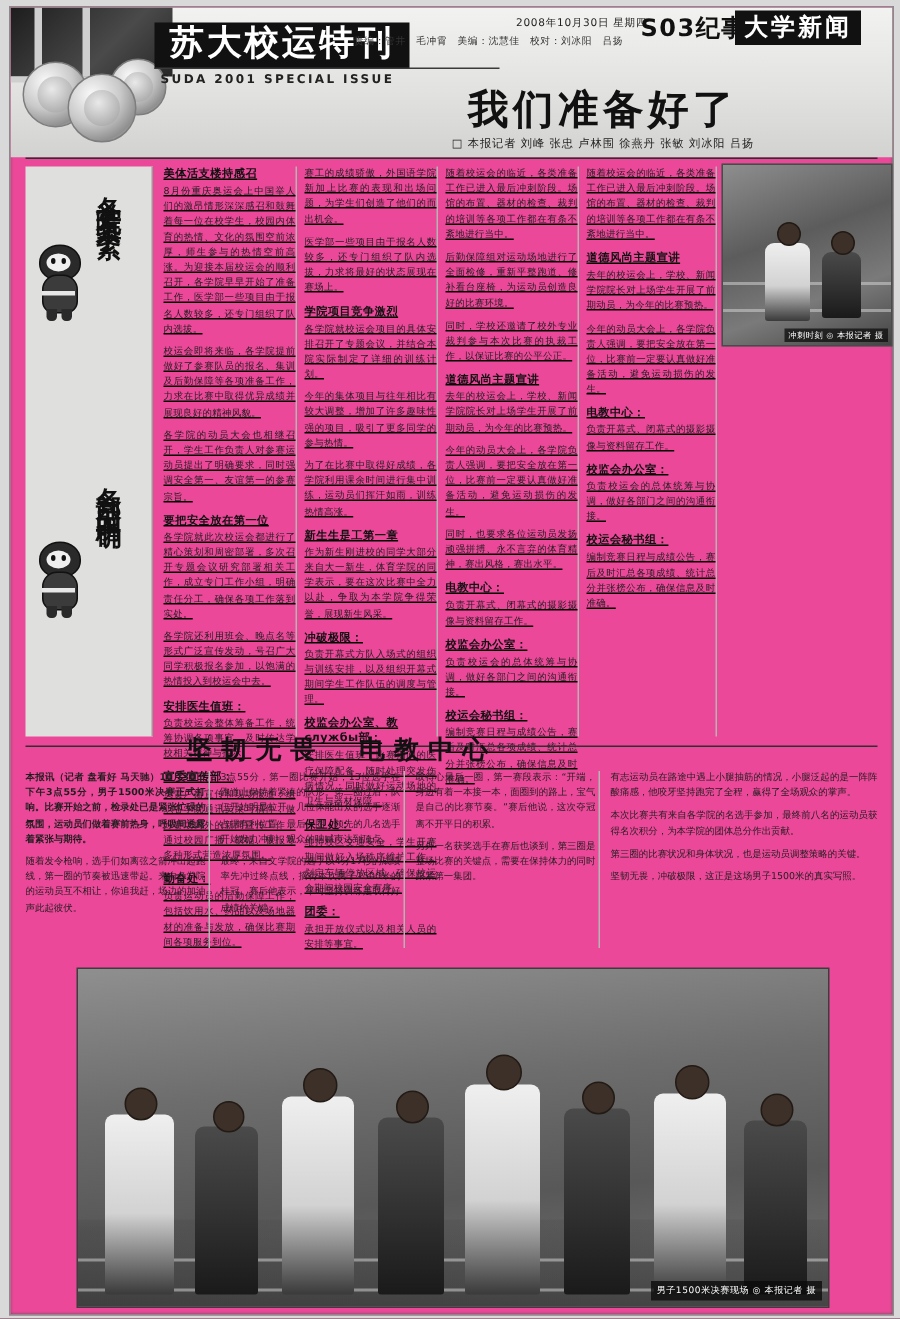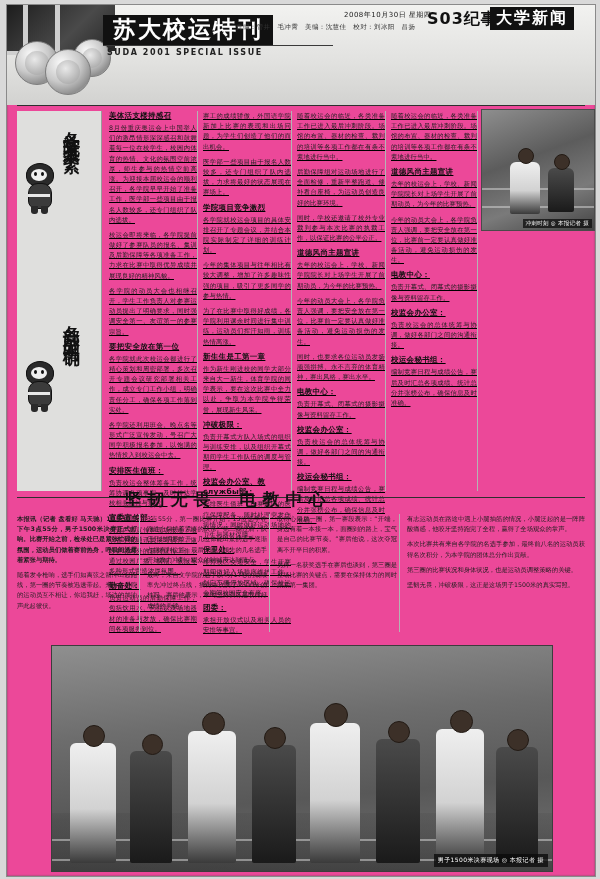--- a/index.html
+++ b/index.html
@@ -150,20 +150,22 @@
       </div>
 
       <div class="mast-title">苏大校运特刊</div>
       <div class="mast-rule"></div>
       <div class="mast-sub">SUDA 2001 SPECIAL ISSUE</div>
       <div class="mast-date">2008年10月30日  星期四</div>
       <div class="mast-credit">责编：管井　毛冲霄　美编：沈慧佳　校对：刘冰阳　吕扬</div>
       <div class="mast-code">S03纪事</div>
       <div class="mast-brand">大学新闻</div>
 
+      <div class="headline">我们准备好了</div>
+      <div class="byline">□ 本报记者 刘峰 张忠 卢林围 徐燕丹 张敏 刘冰阳 吕扬</div>
     </div>
 
     <div class="hr" style="left:10px;top:100px;width:568px;height:1px;"></div>
 
     <div class="body">
 
       <div class="vcol">
         <div class="vtitle vt1">各学院有条不紊</div>
         <div class="vtitle vt2">各部门分工明确</div>
 

